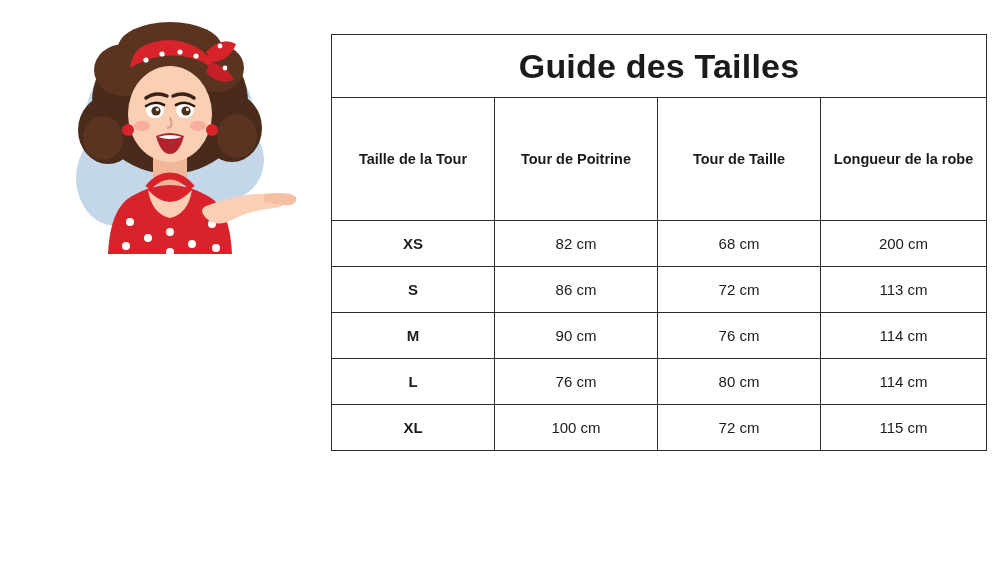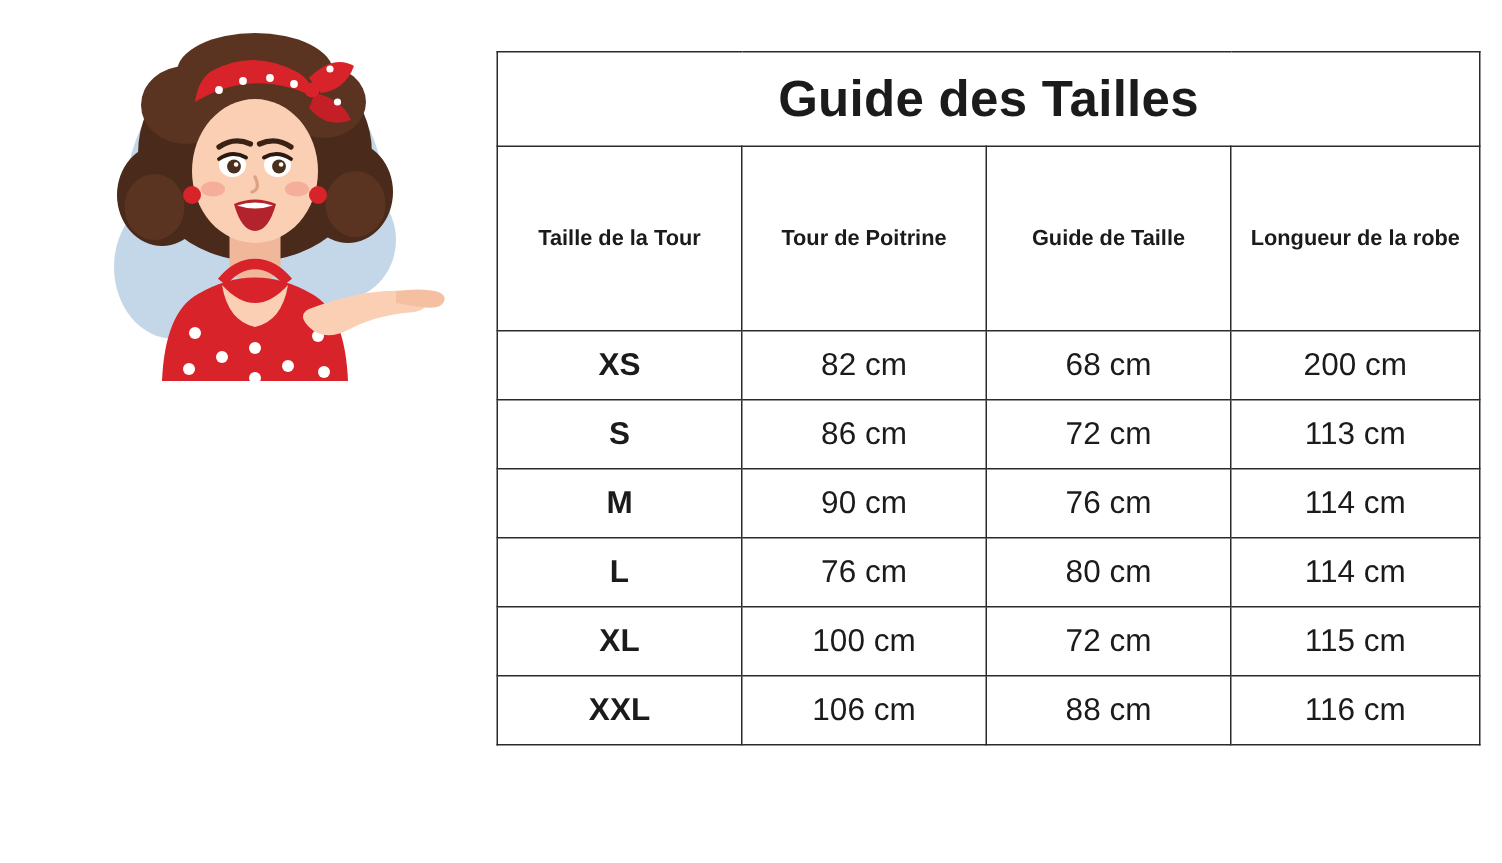--- a/index.html
+++ b/index.html
@@ -67,21 +67,21 @@
   }
   .col-head {
     height: 122px;
     font-size: 14.5px;
     font-weight: bold;
     color: #111111;
     padding: 0 4px;
   }
   .data-row td {
     height: 45px;
-    font-size: 21px;
+    font-size: 15px;
   }
   .size-cell {
     font-size: 21px;
     font-weight: bold;
   }
 
   
   col.c1 { width: 163px; }
   col.c2 { width: 163px; }
   col.c3 { width: 163px; }
@@ -187,21 +187,21 @@
         <col class="c3">
         <col class="c4">
     </colgroup>
     <tbody>
       <tr>
         <td class="title-cell" colspan="4">Guide des Tailles</td>
       </tr>
       <tr>
         <td class="col-head">Taille de la Tour</td>
         <td class="col-head">Tour de Poitrine</td>
-        <td class="col-head">Guide de Taille</td>
+        <td class="col-head">Tour de Taille</td>
         <td class="col-head">Longueur de la robe</td>
       </tr>
 
       <tr class="data-row">
         <td class="size-cell">XS</td>
         <td>82 cm</td>
         <td>68 cm</td>
         <td>200 cm</td>
       </tr>
       <tr class="data-row">
@@ -221,22 +221,16 @@
         <td>76 cm</td>
         <td>80 cm</td>
         <td>114 cm</td>
       </tr>
       <tr class="data-row">
         <td class="size-cell">XL</td>
         <td>100 cm</td>
         <td>72 cm</td>
         <td>115 cm</td>
       </tr>
-      <tr class="data-row">
-        <td class="size-cell">XXL</td>
-        <td>106 cm</td>
-        <td>88 cm</td>
-        <td>116 cm</td>
-      </tr>
     </tbody>
   </table>
 
 </div>
 
 </body></html>

